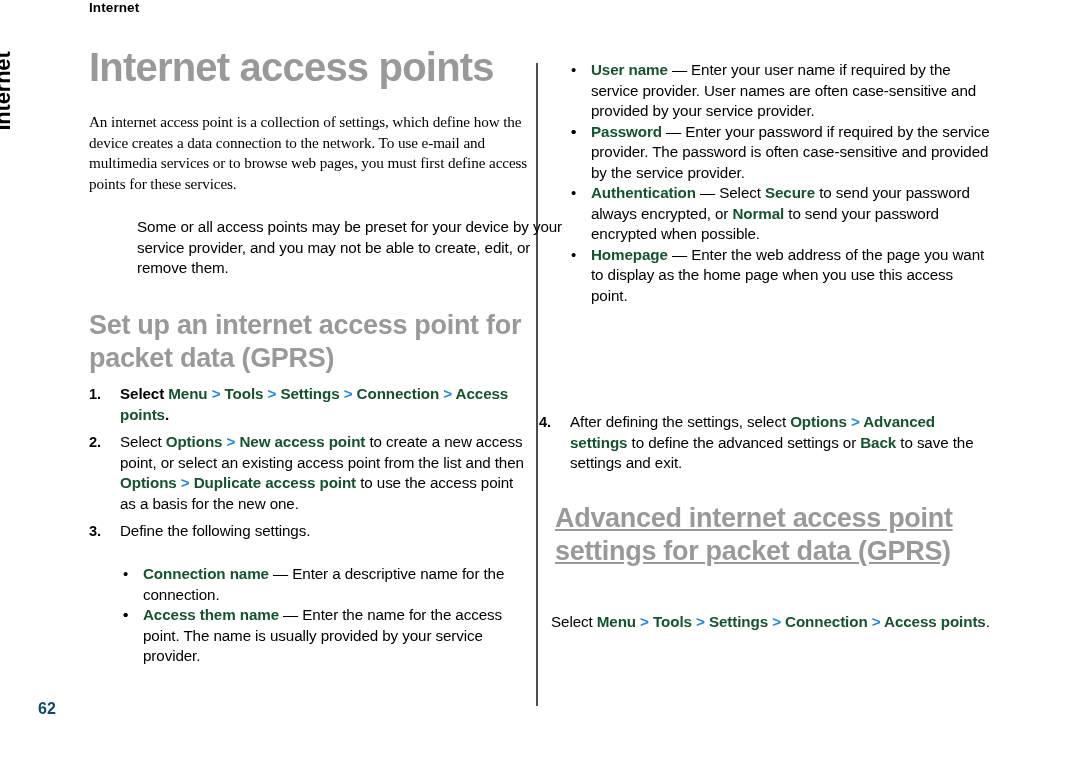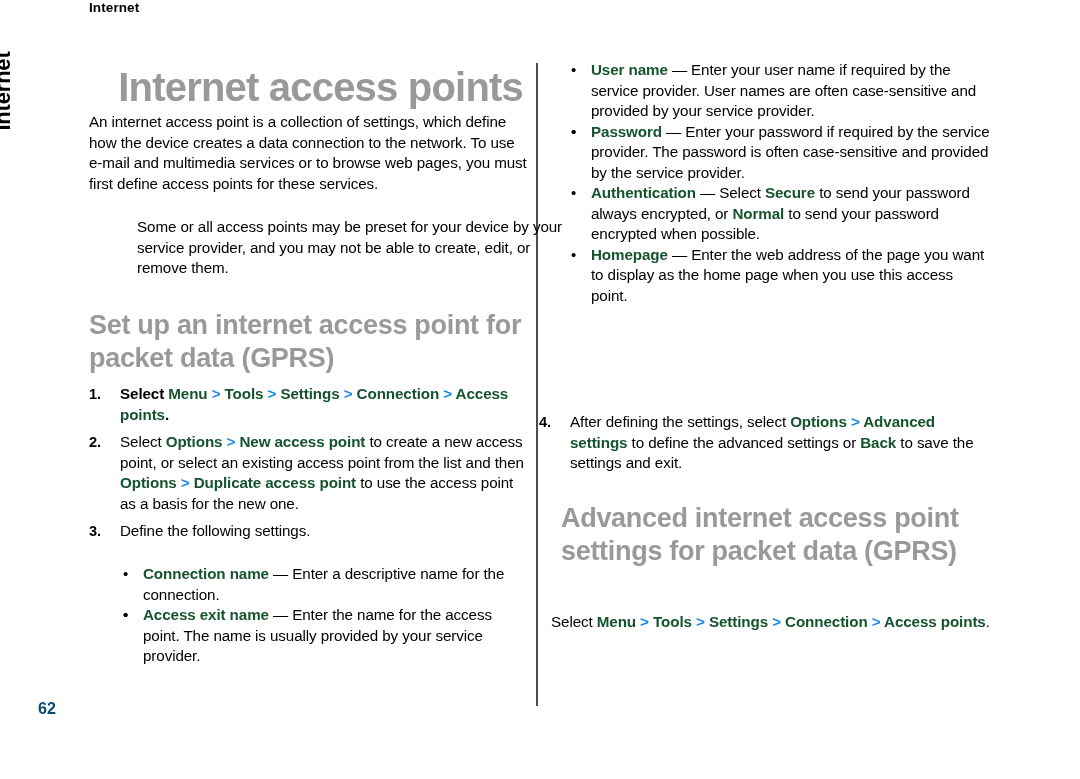--- a/index.html
+++ b/index.html
@@ -143,23 +143,23 @@
 <body>
 
 <div class="running-header">Internet</div>
 
 <div class="side-tab">Internet</div>
 
 <div class="divider"></div>
 
 <div class="col col-left">
 
-  <h1 class="title abs" style="left:0; top:64px; width:434px;text-align:right;">Internet access points</h1>
-
-  <p class="body abs" style="left:0; top:112px; width:440px;">An internet access point is a collection of settings, which define how the device creates a data connection to the network. To use e-mail and multimedia services or to browse web pages, you must first define access points for these services.</p>
+  <h1 class="title abs" style="left:0; top:44px; width:434px;">Internet access points</h1>
+
+  <p class="body abs" style="left:0; top:112px; width:440px;font-family:Liberation Serif, serif;">An internet access point is a collection of settings, which define how the device creates a data connection to the network. To use e-mail and multimedia services or to browse web pages, you must first define access points for these services.</p>
 
   <p class="body abs" style="left:0; top:217px; width:440px;margin-left:48px;">Some or all access points may be preset for your device by your service provider, and you may not be able to create, edit, or remove them.</p>
 
   <h2 class="subtitle abs" style="left:0; top:309px; width:434px;">Set up an internet access point for packet data (GPRS)</h2>
 
   <div class="abs" style="left:0; top:384px; width:438px;">
     <div class="num-item" style="margin-bottom:7px;">
       <span class="marker">1.</span>
       <span class="itext rich"><span>Select </span><span class="ui">Menu</span><span class="gt"> &gt; </span><span class="ui">Tools</span><span class="gt"> &gt; </span><span class="ui">Settings</span><span class="gt"> &gt; </span><span class="ui">Connection</span><span class="gt"> &gt; </span><span class="ui">Access points</span><span>.</span></span>
     </div>
@@ -176,21 +176,21 @@
   <div class="abs" style="left:24px; top:564px; width:414px;">
     <div class="bullet-item">
       <span class="dot">•</span>
       <span class="rich"><span class="ui">Connection name</span><span> — Enter a descriptive name for the connection.</span></span>
     </div>
     <div class="bullet-item">
       <span class="dot">•</span>
     </div>
     <div class="bullet-item">
       <span class="dot">•</span>
-      <span class="rich"><span class="ui">Access exit name</span><span> — Enter the name for the access point. The name is usually provided by your service provider.</span></span>
+      <span class="rich"><span class="ui">Access them name</span><span> — Enter the name for the access point. The name is usually provided by your service provider.</span></span>
     </div>
   </div>
 </div>
 
 <div class="col col-right">
 
   <div class="abs" style="left:10px; top:60px; width:430px;">
     <div class="bullet-item">
       <span class="dot">•</span>
       <span class="rich"><span class="ui">User name</span><span> — Enter your user name if required by the service provider. User names are often case-sensitive and provided by your service provider.</span></span>
@@ -212,18 +212,18 @@
     </div>
   </div>
 
   <div class="abs" style="left:-12px; top:412px; width:452px;">
     <div class="num-item">
       <span class="marker">4.</span>
       <span class="rich"><span>After defining the settings, select </span><span class="ui">Options</span><span class="gt"> &gt; </span><span class="ui">Advanced settings</span><span> to define the advanced settings or </span><span class="ui">Back</span><span> to save the settings and exit.</span></span>
     </div>
   </div>
 
-  <h2 class="subtitle abs" style="left:10px; top:502px; width:400px;">Advanced internet access point settings for packet data (GPRS)</h2>
+  <h2 class="subtitle abs" style="left:4px; top:502px; width:400px;text-decoration:underline;">Advanced internet access point settings for packet data (GPRS)</h2>
 
   <p class="body abs rich" style="left:0; top:612px; width:444px;"><span>Select </span><span class="ui">Menu</span><span class="gt"> &gt; </span><span class="ui">Tools</span><span class="gt"> &gt; </span><span class="ui">Settings</span><span class="gt"> &gt; </span><span class="ui">Connection</span><span class="gt"> &gt; </span><span class="ui">Access points</span><span>.</span></p>
 </div>
 
 <div class="folio">62</div>
 
 </body></html>

